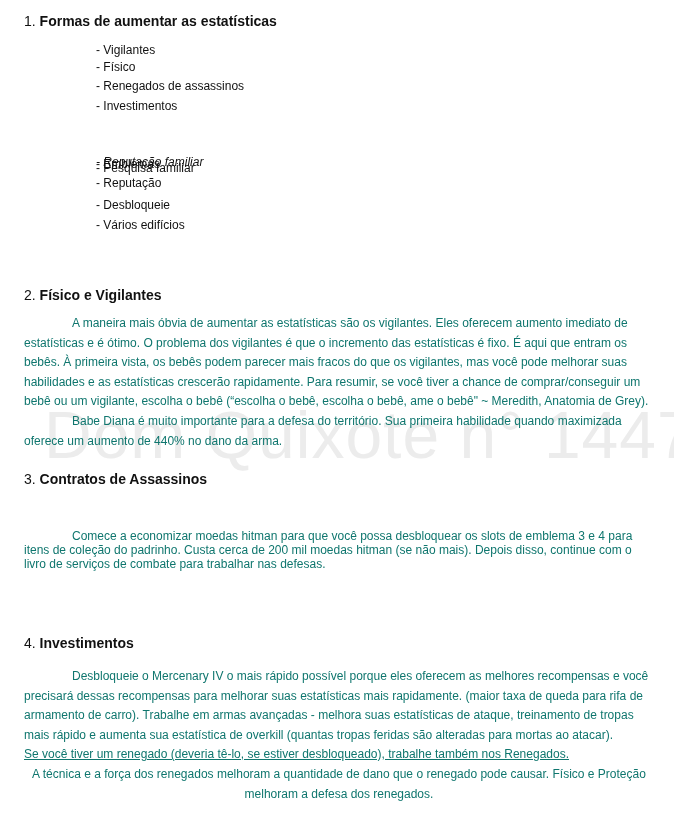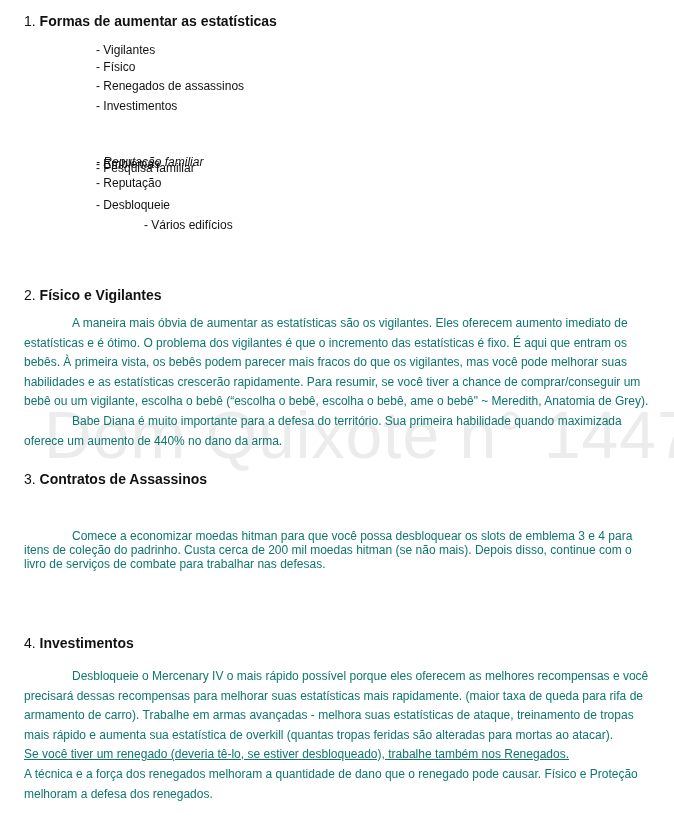--- a/index.html
+++ b/index.html
@@ -88,21 +88,21 @@
 <ul class="stat-list" style="top:0;">
   <li style="top:43px;">- Vigilantes</li>
   <li style="top:60px;">- Físico</li>
   <li style="top:79px;">- Renegados de assassinos</li>
   <li style="top:99px;">- Investimentos</li>
   <li style="top:121px;margin-top:40px;">- Pesquisa familiar</li>
   <li style="top:155px;font-style:italic;">- Reputação familiar</li>
   <li style="top:157px;">- Emblemas</li>
   <li style="top:176px;">- Reputação</li>
   <li style="top:198px;">- Desbloqueie</li>
-  <li style="top:218px;margin-left:48px;">- Vários edifícios</li>
+  <li style="top:218px;">- Vários edifícios</li>
 </ul>
 
 <div class="section" style="top:284px;">
   <h2 class="section-title">
     <span class="num">2.</span>
     <span>Físico e Vigilantes</span>
   </h2>
 </div>
 <p class="para" style="top:314px;"><span class="indent"></span><span>A maneira mais óbvia de aumentar as estatísticas são os vigilantes. Eles oferecem aumento imediato de estatísticas e é ótimo. O problema dos vigilantes é que o incremento das estatísticas é fixo. É aqui que entram os bebês. À primeira vista, os bebês podem parecer mais fracos do que os vigilantes, mas você pode melhorar suas habilidades e as estatísticas crescerão rapidamente. Para resumir, se você tiver a chance de comprar/conseguir um bebê ou um vigilante, escolha o bebê (“escolha o bebê, escolha o bebê, ame o bebê" ~ Meredith, Anatomia de Grey).</span></p>
 <p class="para" style="top:412px;"><span class="indent"></span><span>Babe Diana é muito importante para a defesa do território. Sua primeira habilidade quando maximizada oferece um aumento de 440% no dano da arma.</span></p>
@@ -116,13 +116,13 @@
 <p class="para" style="top:529px; line-height:14px;"><span class="indent"></span><span>Comece a economizar moedas hitman para que você possa desbloquear os slots de emblema 3 e 4 para itens de coleção do padrinho. Custa cerca de 200 mil moedas hitman (se não mais). Depois disso, continue com o livro de serviços de combate para trabalhar nas defesas.</span></p>
 
 <div class="section" style="top:632px;">
   <h2 class="section-title">
     <span class="num">4.</span>
     <span>Investimentos</span>
   </h2>
 </div>
 <p class="para" style="top:667px;"><span class="indent"></span><span>Desbloqueie o Mercenary IV o mais rápido possível porque eles oferecem as melhores recompensas e você precisará dessas recompensas para melhorar suas estatísticas mais rapidamente. (maior taxa de queda para rifa de armamento de carro). Trabalhe em armas avançadas - melhora suas estatísticas de ataque, treinamento de tropas mais rápido e aumenta sua estatística de overkill (quantas tropas feridas são alteradas para mortas ao atacar).</span></p>
 <p class="para" style="top:745px;text-decoration:underline;"><span>Se você tiver um renegado (deveria tê-lo, se estiver desbloqueado), trabalhe também nos Renegados.</span></p>
-<p class="para" style="top:765px;"><span>A técnica e a força dos renegados melhoram a quantidade de dano que o renegado pode causar. Físico e Proteção melhoram a defesa dos renegados.</span></p>
+<p class="para" style="top:765px;text-align:center;"><span>A técnica e a força dos renegados melhoram a quantidade de dano que o renegado pode causar. Físico e Proteção melhoram a defesa dos renegados.</span></p>
 
 </body></html>

